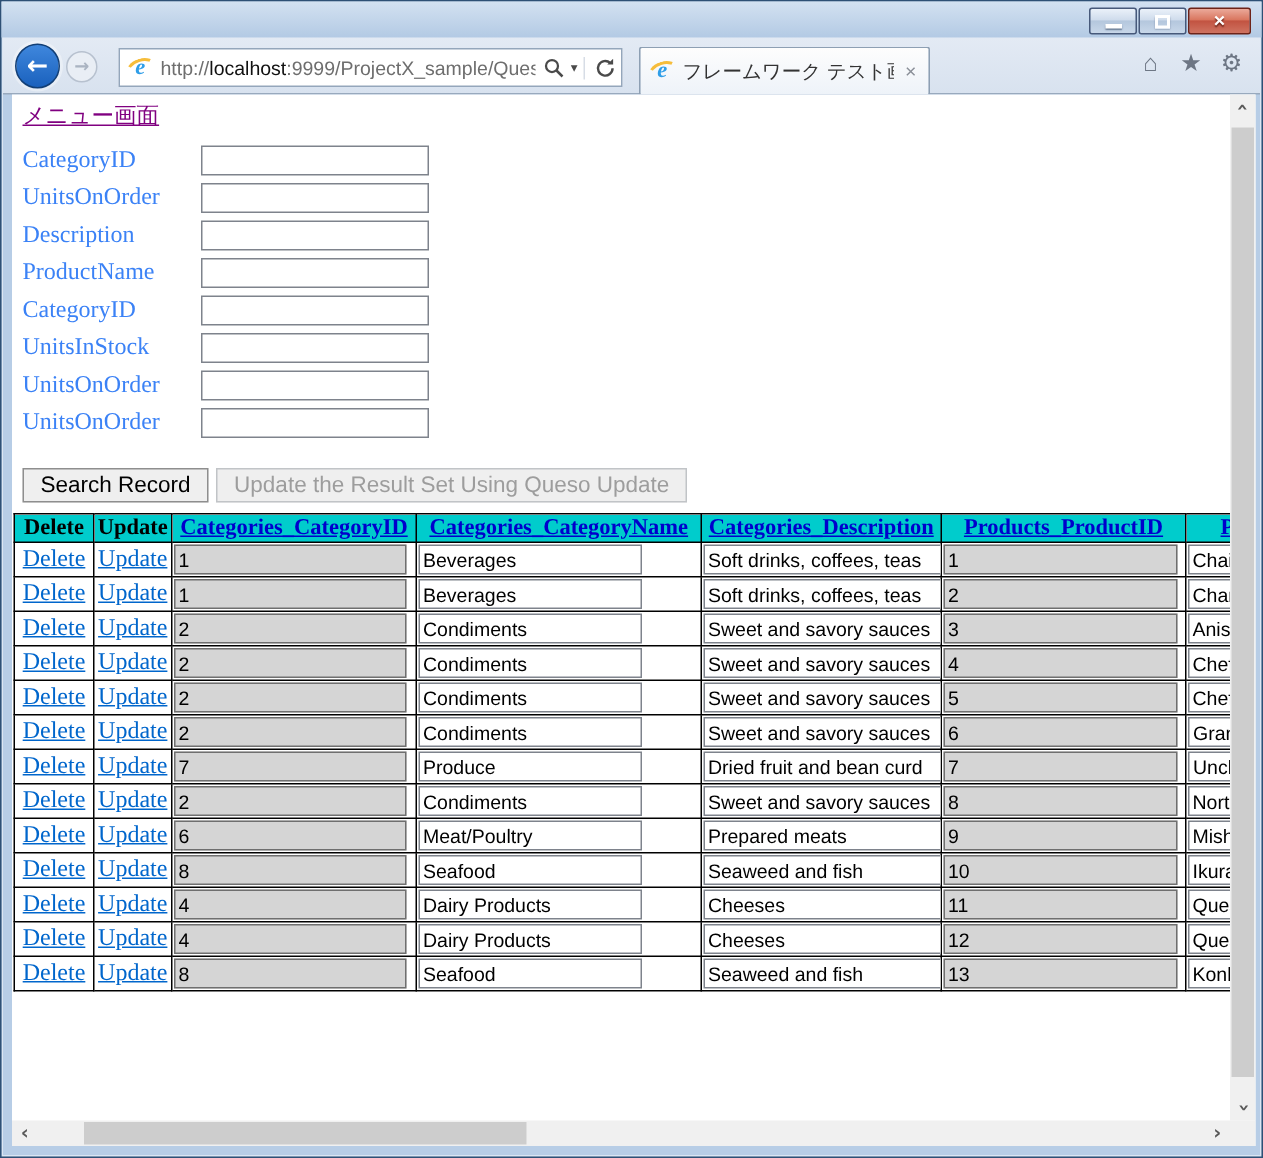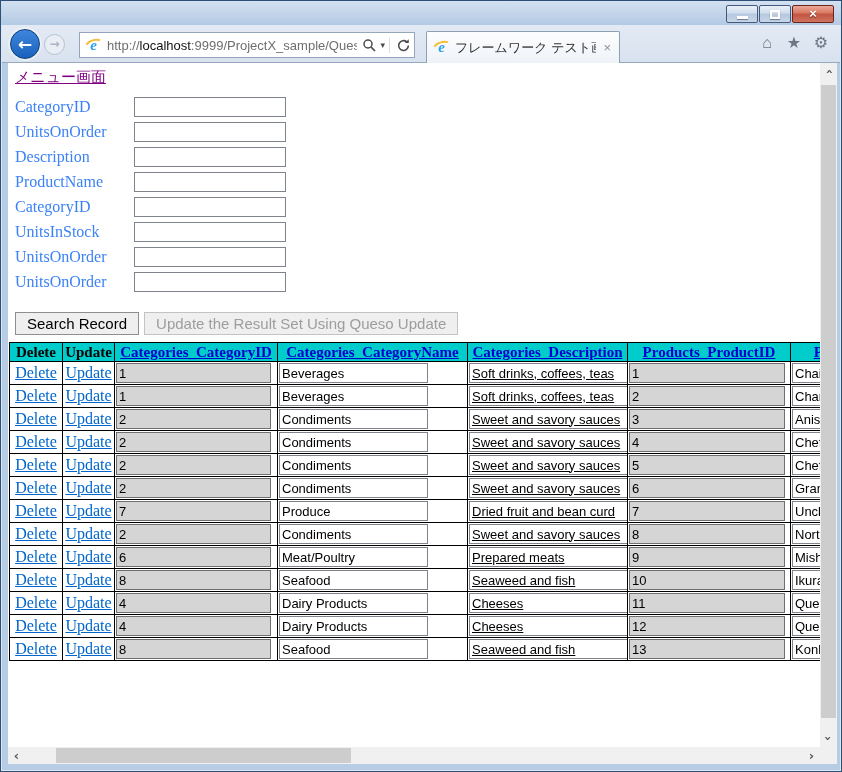--- a/index.html
+++ b/index.html
@@ -80,21 +80,21 @@
             text-align:center; padding:0 1px; white-space:nowrap; }
   thead th a{ color:var(--header-link,#0000cc); text-decoration:underline; white-space:nowrap;text-align:center; }
   tbody td{ height:23px; padding:0 1px; white-space:nowrap; }
   td.action{ text-align:center; font:16px "Liberation Serif",serif; }
   td.action a{ color:var(--row-link,#0066cc); text-decoration:underline; }
   .cell{ height:20px; border:1px solid #7e838c; font:13px "Liberation Sans",sans-serif;
          padding:0 2px; vertical-align:middle; background:#fff; color:#000; }
   .cell.ro{ background:var(--disabled-input-bg,#d5d5d5); border:1px solid #6f6f6f; }
   .col-delete{width:53px;} .col-update{width:52px;} .col-catid{width:163px;}
   .col-catname{width:190px;} .col-desc{width:160px;} .col-prodid{width:163px;margin-top:16px;} .col-prodname{width:200px;}
-  .w-catid{width:155px;} .w-catname{width:149px;} .w-desc{width:164px;text-decoration:underline;} .w-prodid{width:156px;} .w-prodname{width:190px;}
+  .w-catid{width:155px;} .w-catname{width:149px;} .w-desc{width:164px;} .w-prodid{width:156px;} .w-prodname{width:190px;}
 
   
   .vscroll{ position:absolute; top:0; right:0; width:17px; bottom:17px; background:#f0f0f0; }
   .hscroll{ position:absolute; left:0; right:17px; bottom:0; height:17px; background:#f0f0f0; }
   .corner{ position:absolute; right:0; bottom:0; width:17px; height:17px; background:#f0f0f0; }
   .sc-btn{ position:absolute; width:17px; height:17px; color:#595959; text-align:center;
            font:bold 13px/17px "DejaVu Sans",sans-serif; }
   .sc-up{ top:0; left:0; } .sc-down{ bottom:0; left:0; }
   .sc-left{ left:0; top:0; } .sc-right{ right:0; top:0; }
   .rot-up{ display:inline-block; transform:rotate(-90deg); }

